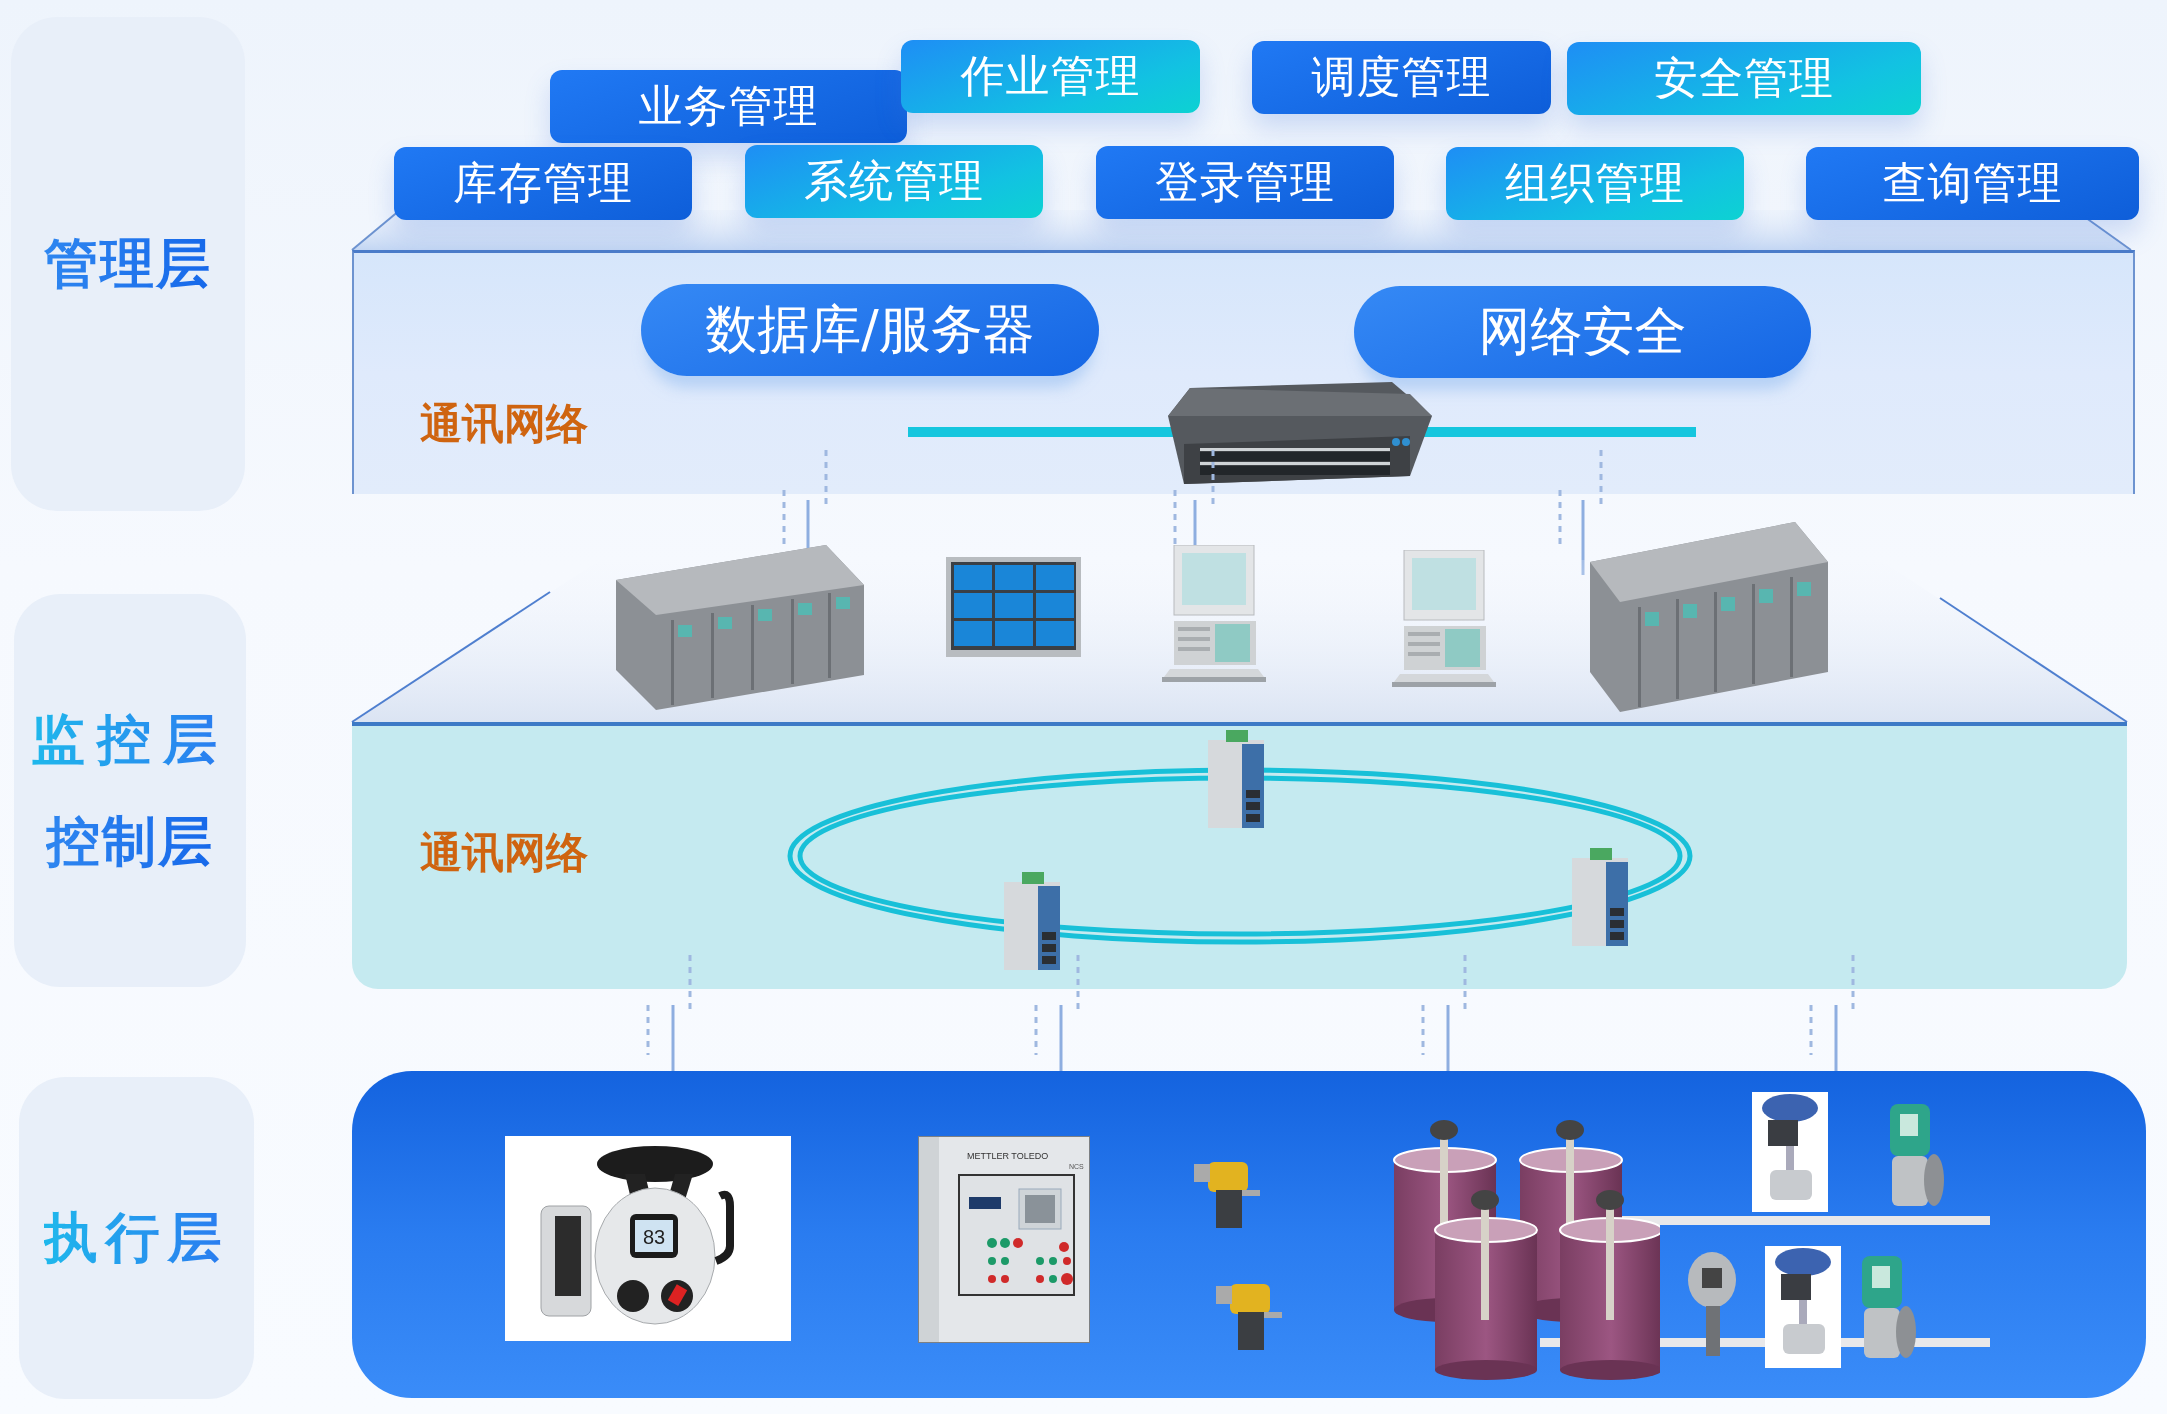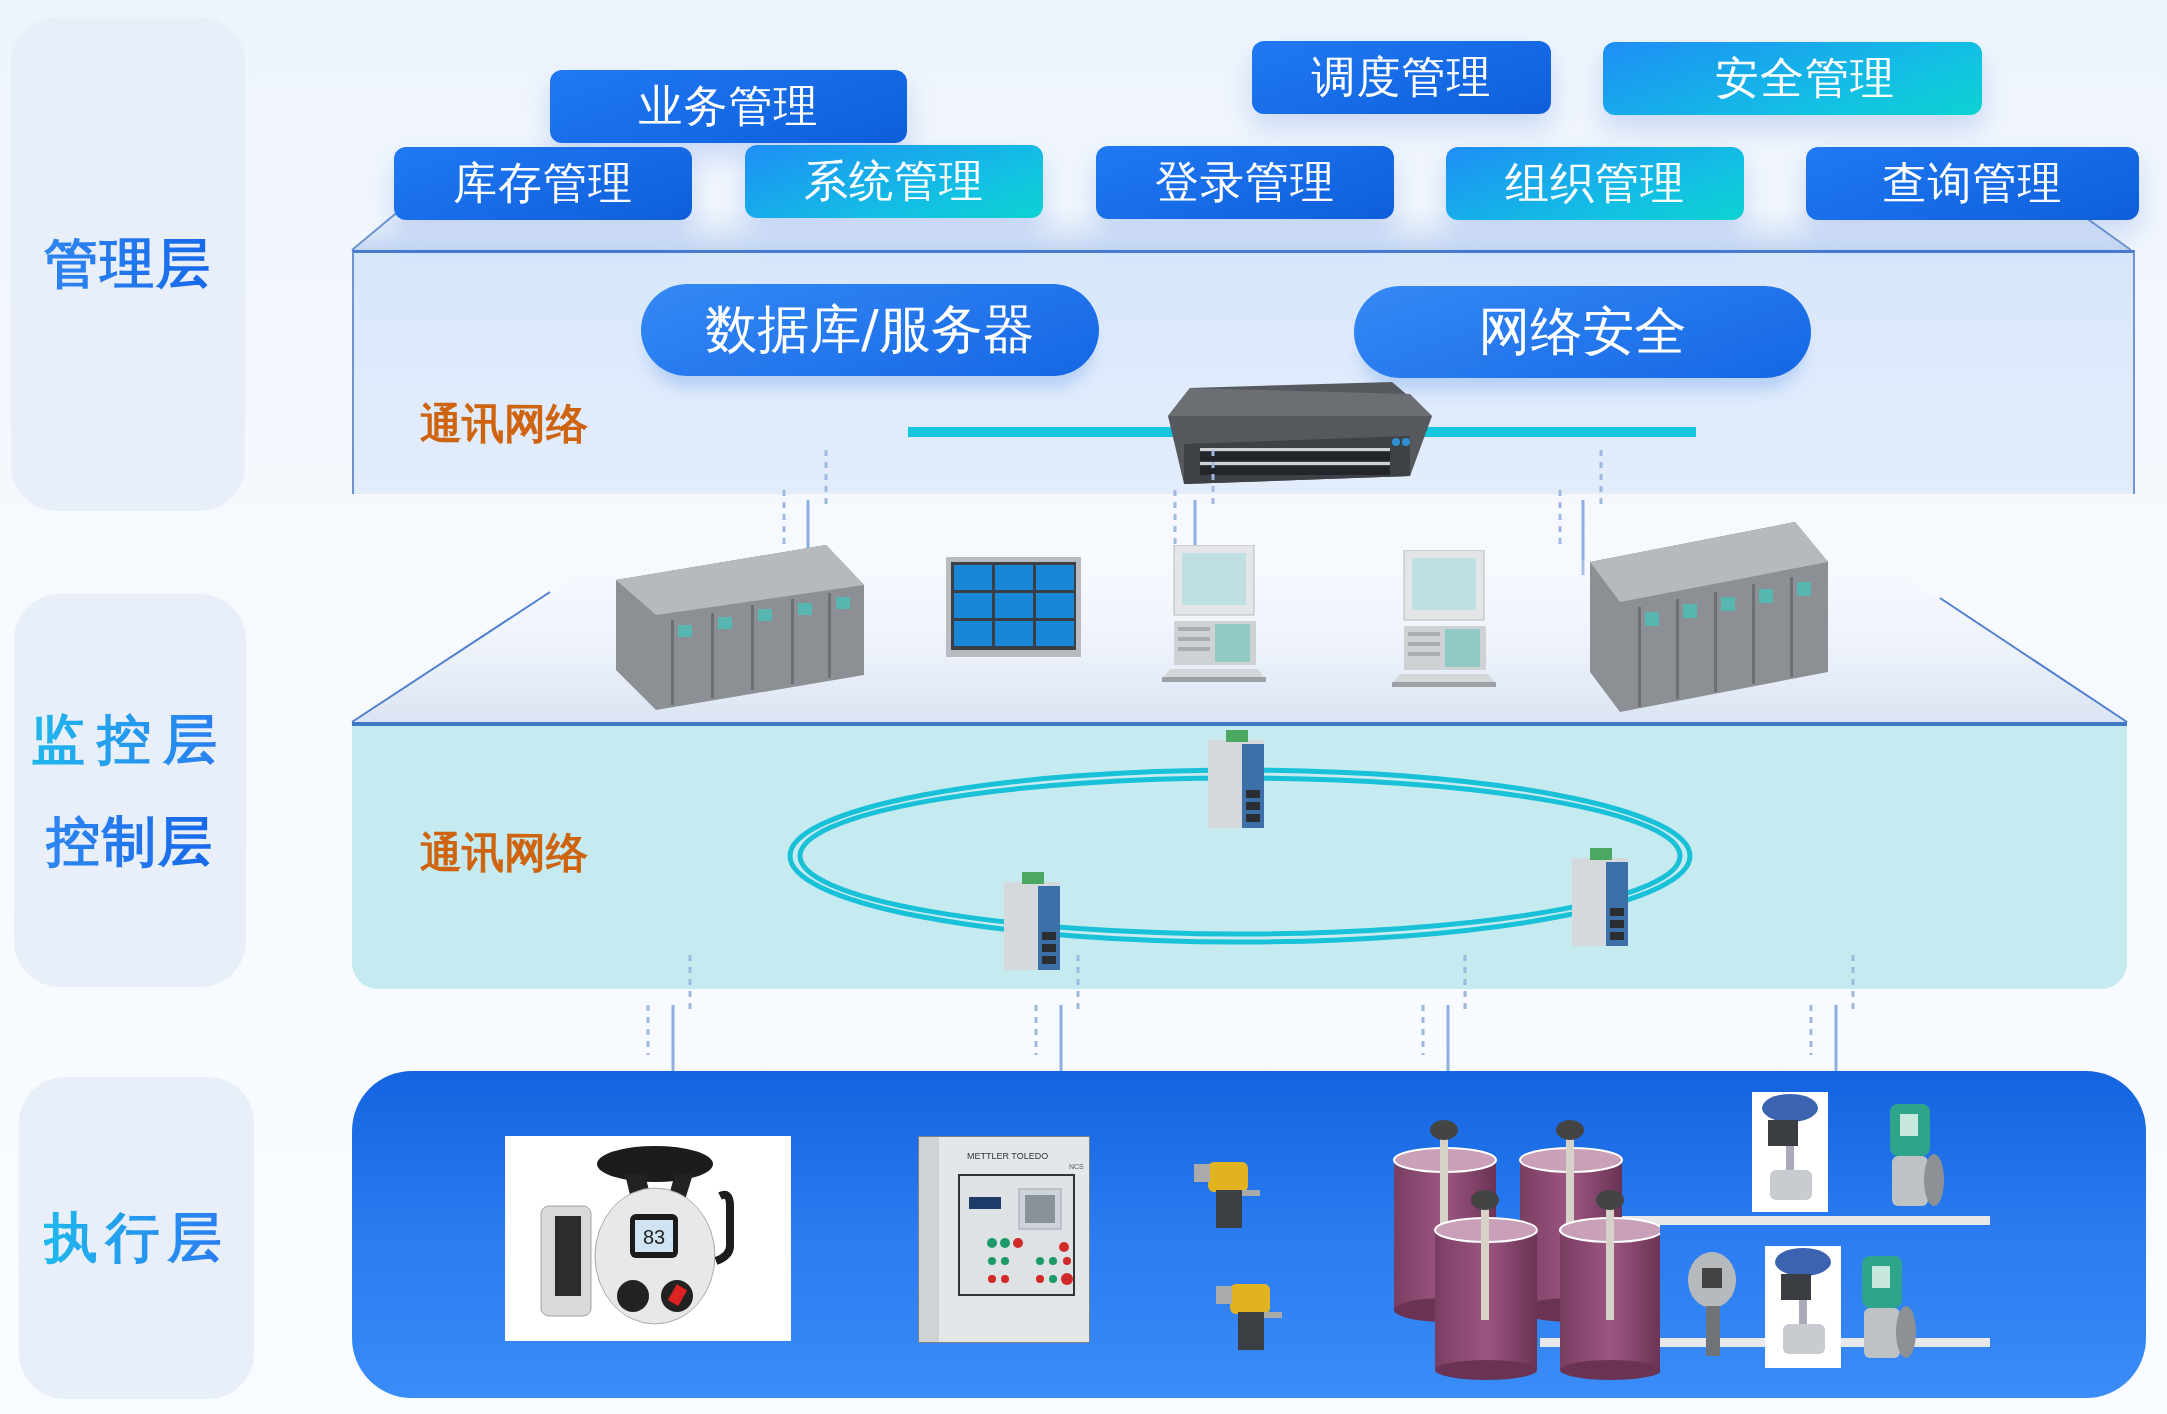--- a/index.html
+++ b/index.html
@@ -43,22 +43,23 @@
         <stop offset="1" stop-color="#c3d6f3"></stop>
       </linearGradient>
     </defs>
     <polygon points="12,100 60,60 1735,60 1791,100" fill="url(#mgTop)"></polygon>
     <line x1="12" y1="100" x2="60" y2="60" stroke="#6d93d0" stroke-width="2"></line>
     <line x1="1791" y1="100" x2="1735" y2="60" stroke="#6d93d0" stroke-width="2"></line>
   </svg>
   <div class="mgmt-box"></div>
 
   <div class="mod-btn dark" style="left:550px;top:42px;width:357px;margin-top:28px;">业务管理</div>
+  <div class="mod-btn cyan" style="left:901px;top:40px;width:299px;">作业管理</div>
   <div class="mod-btn dark" style="left:1252px;top:41px;width:299px;">调度管理</div>
-  <div class="mod-btn cyan" style="left:1603px;top:42px;width:354px;padding-left:25px;">安全管理</div>
+  <div class="mod-btn cyan" style="left:1567px;top:42px;width:354px;">安全管理</div>
 
   <div class="mod-btn dark" style="left:394px;top:147px;width:298px;">库存管理</div>
   <div class="mod-btn cyan" style="left:745px;top:145px;width:298px;">系统管理</div>
   <div class="mod-btn dark" style="left:1096px;top:146px;width:298px;">登录管理</div>
   <div class="mod-btn cyan" style="left:1446px;top:147px;width:298px;">组织管理</div>
   <div class="mod-btn dark" style="left:1766px;top:147px;width:333px;margin-left:40px;">查询管理</div>
 
   <div class="pill" style="left:641px;top:284px;width:458px;">数据库/服务器</div>
   <div class="pill" style="left:1354px;top:286px;width:457px;">网络安全</div>
 

